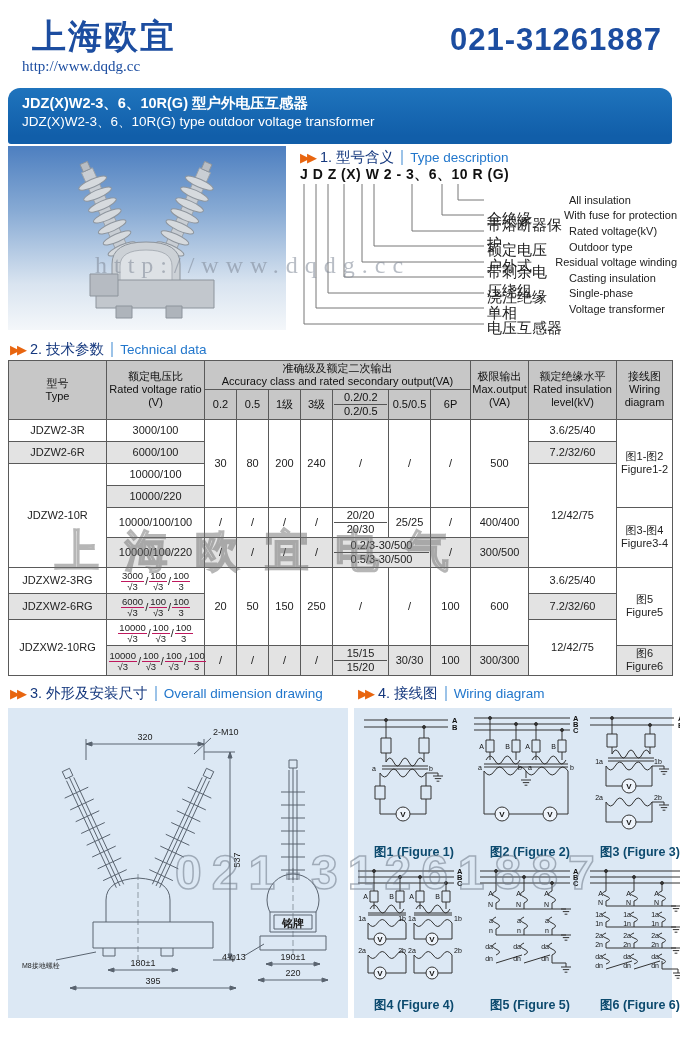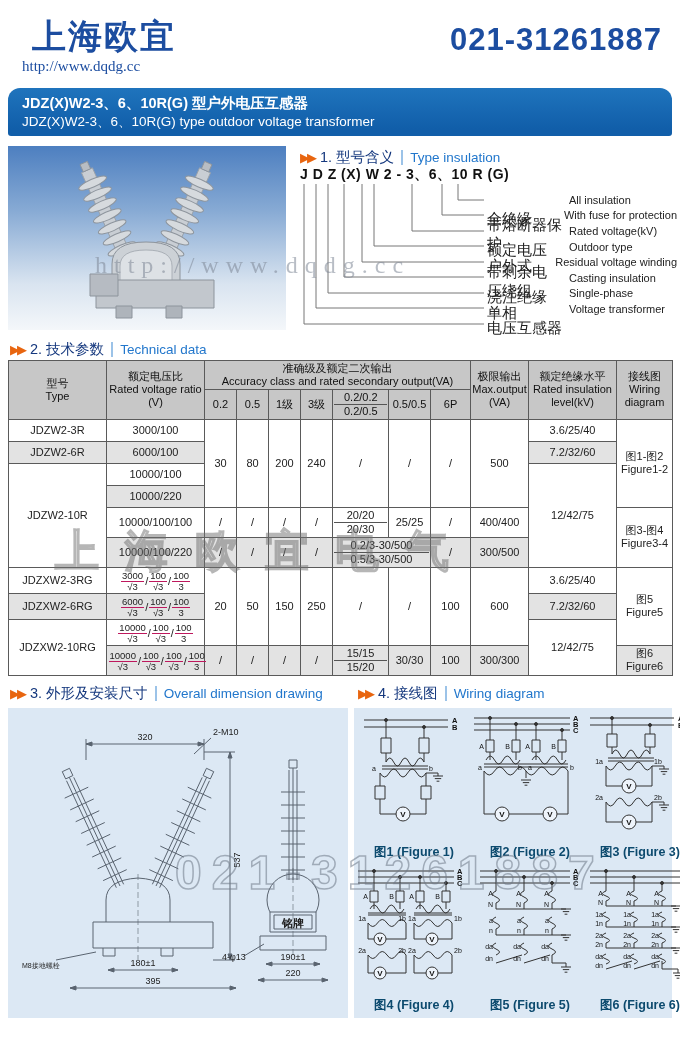--- a/index.html
+++ b/index.html
@@ -3,21 +3,21 @@
 <meta charset="utf-8">
 <style>
   html,body{margin:0;padding:0;background:#fff;}
   .page{position:relative;width:680px;height:1050px;background:#fff;overflow:hidden;
         font-family:"Liberation Sans","DejaVu Sans",sans-serif;color:#222;}
   
   .logo{position:absolute;left:32px;top:14px;font-size:34px;font-weight:bold;color:#1c4da0;letter-spacing:2px;}
   .url{position:absolute;left:22px;top:58px;font-size:15px;color:#1c4da0;font-family:"Liberation Serif","DejaVu Serif",serif;}
   .phone{position:absolute;right:18px;top:22px;font-size:31px;font-weight:bold;color:#1c4da0;letter-spacing:1px;}
   
-  .banner{position:absolute;left:8px;top:88px;width:664px;height:48px;border-radius:12px 12px 3px 3px;
+  .banner{position:absolute;left:8px;top:88px;width:664px;height:56px;border-radius:12px 12px 3px 3px;
           background:linear-gradient(180deg,#1f74bd 0%,#115ea9 85%);color:#fff;padding:5px 14px;box-sizing:border-box;}
   .banner .l1{font-size:14.5px;font-weight:bold;line-height:20px;}
   .banner .l2{font-size:13.5px;line-height:18px;}
   
   .stitle{position:absolute;display:flex;align-items:baseline;white-space:nowrap;}
   .stitle .arr{color:#e8650f;font-size:13px;letter-spacing:-3px;margin-right:6px;}
   .stitle .cn{font-size:14.5px;font-weight:normal;color:#15387e;}
   .stitle .en{font-size:13.5px;color:#2277cc;border-left:2px solid #9cc3e8;margin-left:7px;padding-left:7px;}
   
   .photo{position:absolute;left:8px;top:146px;width:278px;height:184px;
@@ -114,21 +114,21 @@
         <rect x="82" y="128" width="28" height="22" fill="#b6bbc2"></rect>
         <rect x="108" y="160" width="16" height="12" fill="#aeb4bb"></rect>
         <rect x="158" y="160" width="16" height="12" fill="#aeb4bb"></rect>
       </g>
     </svg>
   </div>
 
   <div class="stitle" style="left:300px;top:148px;">
     <span class="arr">▶▶</span>
     <span class="cn">1. 型号含义</span>
-    <span class="en">Type insulation</span>
+    <span class="en">Type description</span>
   </div>
 
   <div class="tcode">J D Z (X) W 2 - 3、6、10 R (G)</div>
   <svg class="tlines" viewBox="0 0 388 198">
     <g stroke="#777" stroke-width="1" fill="none">
       <polyline points="166,44 166,60 192,60"></polyline>
       <polyline points="150,44 150,75 192,75"></polyline>
       <polyline points="120,44 120,91 192,91"></polyline>
       <polyline points="82,44 82,106 192,106"></polyline>
       <polyline points="70,44 70,122 192,122"></polyline>

